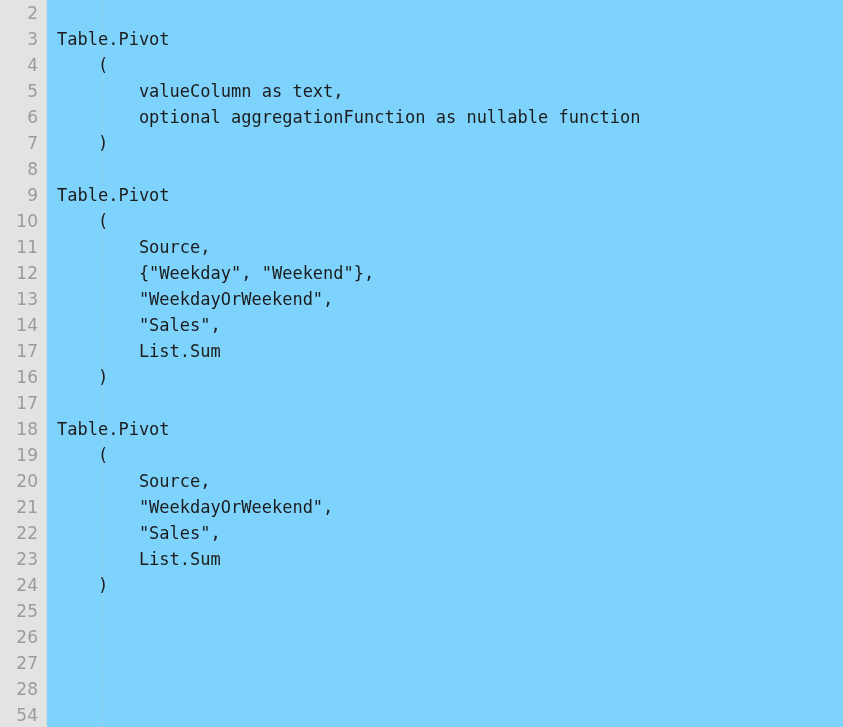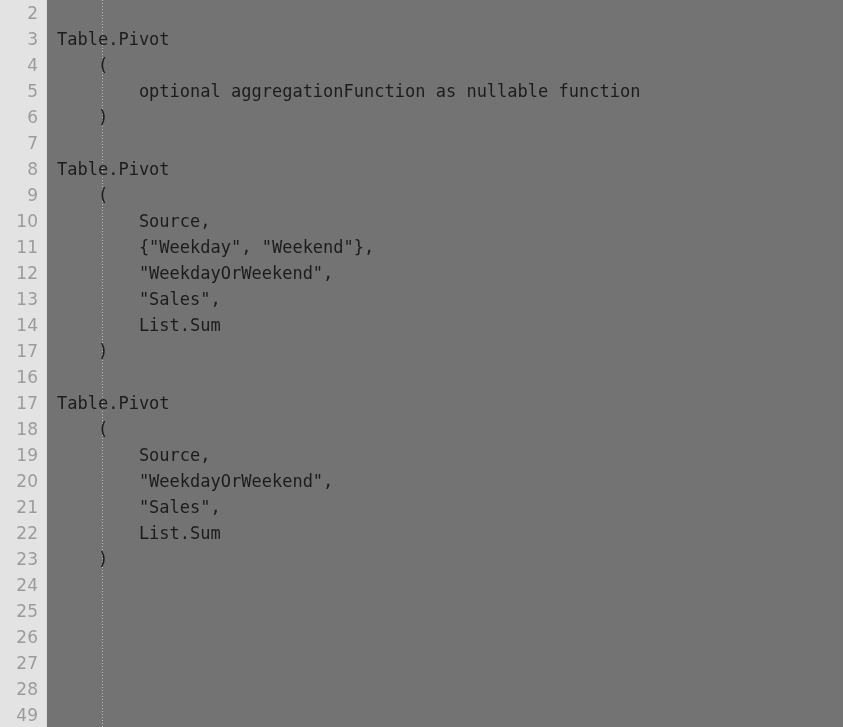--- a/index.html
+++ b/index.html
@@ -38,21 +38,21 @@
     font-size:17px;
     color:#9b9b9b;
     font-family:"DejaVu Sans","Liberation Sans",sans-serif;
     letter-spacing:0px;
     user-select:none;
   }
   
   #codepane {
     position:relative;
     flex:1 1 auto;
-    background:#737373;
+    background:#7dd3fc;
     overflow:hidden;
   }
   
   .indent-guide {
     position:absolute;
     top:0; bottom:0;
     width:1px;
     background-image:linear-gradient(
         to bottom,
         #c9c9c9 0px, #c9c9c9 1px,
@@ -99,29 +99,30 @@
       <div class="lnum">19</div>
       <div class="lnum">20</div>
       <div class="lnum">21</div>
       <div class="lnum">22</div>
       <div class="lnum">23</div>
       <div class="lnum">24</div>
       <div class="lnum">25</div>
       <div class="lnum">26</div>
       <div class="lnum">27</div>
       <div class="lnum">28</div>
-      <div class="lnum">49</div>
+      <div class="lnum">54</div>
     </div>
 
   <div id="codepane">
     <div class="indent-guide" style="left:55px;"></div>
     <div id="code-lines">
         <div class="code-line"></div>
         <div class="code-line">Table.Pivot</div>
         <div class="code-line">    (</div>
+        <div class="code-line">        valueColumn as text,</div>
         <div class="code-line">        optional aggregationFunction as nullable function</div>
         <div class="code-line">    )</div>
         <div class="code-line"></div>
         <div class="code-line">Table.Pivot</div>
         <div class="code-line">    (</div>
         <div class="code-line">        Source,</div>
         <div class="code-line">        {"Weekday", "Weekend"},</div>
         <div class="code-line">        "WeekdayOrWeekend",</div>
         <div class="code-line">        "Sales",</div>
         <div class="code-line">        List.Sum</div>

